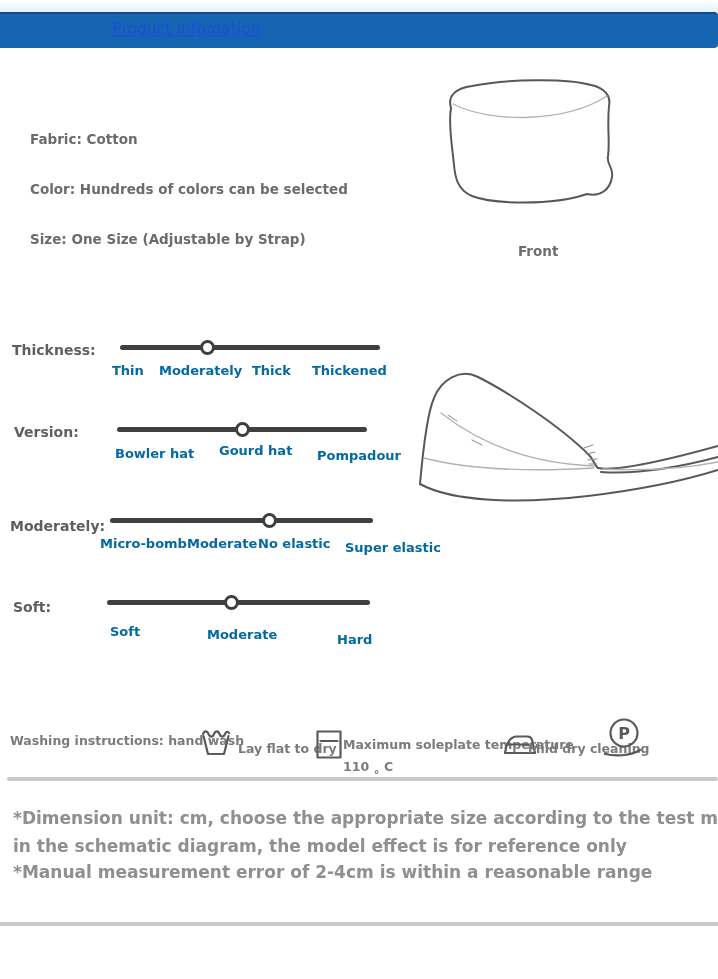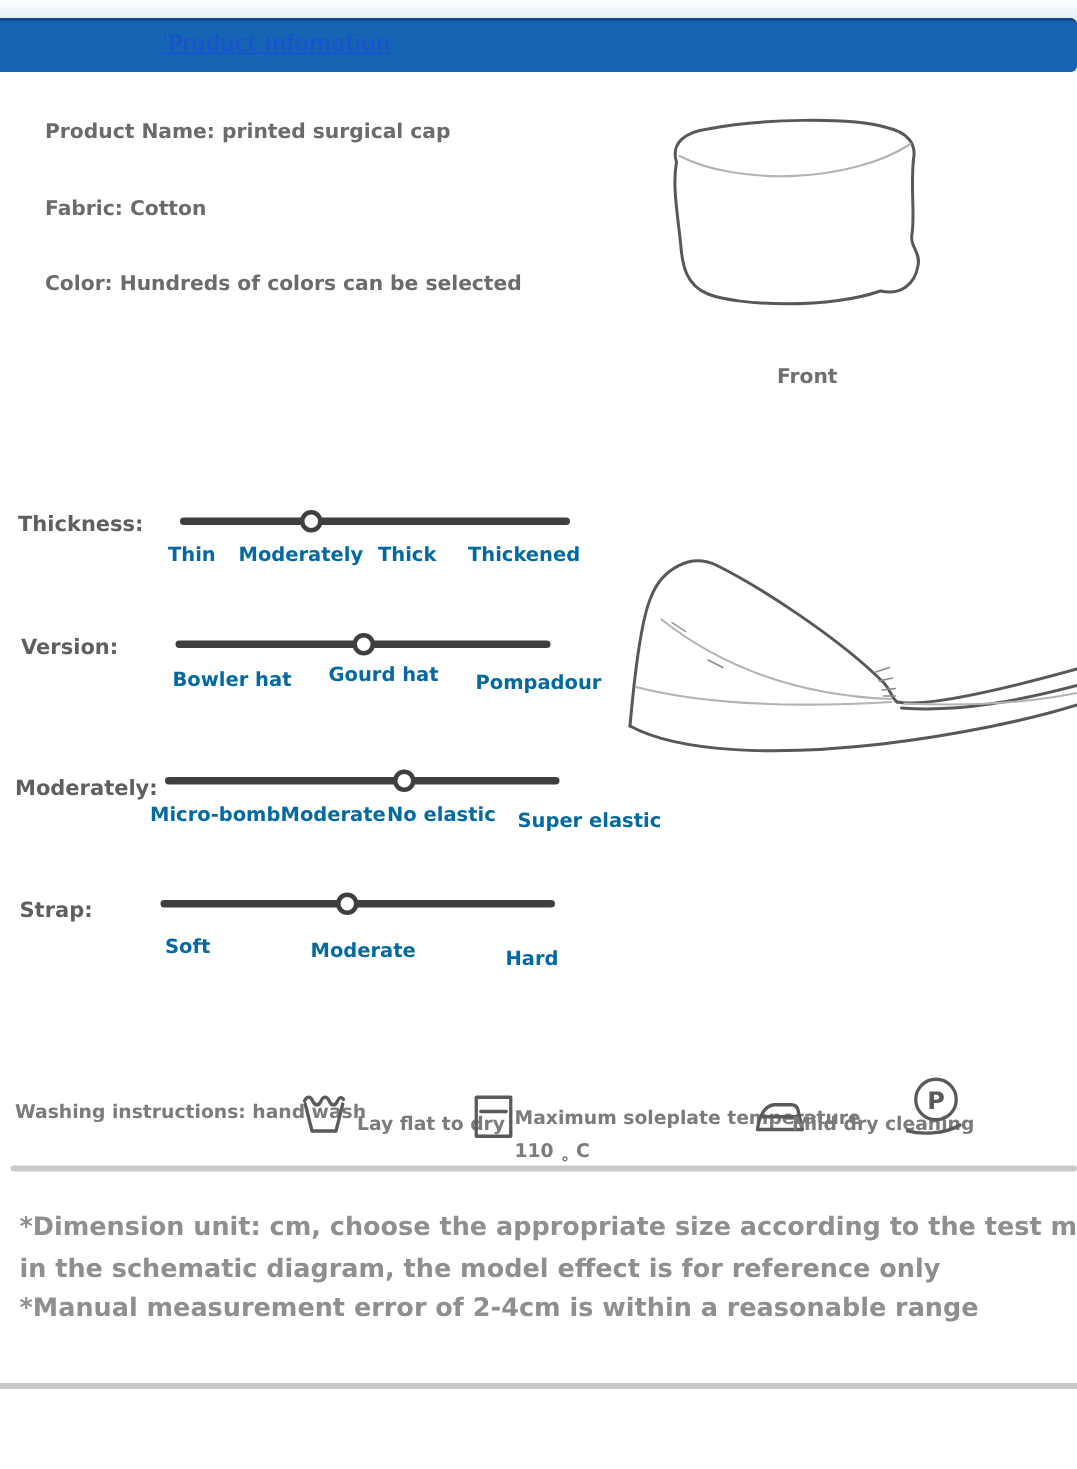--- a/index.html
+++ b/index.html
@@ -40,23 +40,23 @@
 </style>
 </head>
 <body>
 
 <div id="page">
 
   <div class="abs" id="top-strip"></div>
   <div class="abs" id="header-bar"></div>
   <div class="abs" id="header-title">'Product Infomation</div>
 
-  <div class="abs info-line" style="left:30px;top:80px">Product Name: printed surgical cap</div>
   <div class="abs info-line" style="left:30px;top:131px">Fabric: Cotton</div>
   <div class="abs info-line" style="left:30px;top:181px">Color: Hundreds of colors can be selected</div>
+  <div class="abs info-line" style="left:30px;top:231px">Size: One Size (Adjustable by Strap)</div>
 
   <svg class="abs" style="left:437px;top:78px" width="182" height="138" viewBox="0 0 182 138">
     <path class="drawing-stroke" d="M14,30 C10,17 20,10 35,8 C70,1 130,0 154,7 C168,10 174,18 172,28 C170,48 173,64 171,78 C169,86 177,90 175,99 C173,112 163,119 150,116 C115,128 55,126 35,118 C20,112 18,98 17,87 C15,66 11,46 14,30 Z"></path>
     <path class="drawing-light" d="M16,26 C55,46 130,44 170,18"></path>
   </svg>
   <div class="abs caption" style="left:518px;top:243px">Front</div>
 
   <svg class="abs" style="left:408px;top:358px" width="310" height="152" viewBox="0 0 310 152">
     <path class="drawing-stroke" d="M12,126 C15,92 19,56 26,40 C33,22 52,10 70,19 C100,34 152,68 181,97 C186,102 186,107 190,110"></path>
     <path class="drawing-stroke" d="M190,110 C205,113 245,106 310,88"></path>
@@ -92,21 +92,21 @@
     <div class="abs slider-caption" style="left:10px;top:518px">Moderately:</div>
     <div class="abs track" style="left:110px;top:518px;width:263px"></div>
     <div class="abs knob" style="left:262px;top:513px"></div>
     <div class="abs opt" style="left:100px;top:536px">Micro-bomb</div>
     <div class="abs opt" style="left:187px;top:536px">Moderate</div>
     <div class="abs opt" style="left:258px;top:536px">No elastic</div>
     <div class="abs opt" style="left:345px;top:540px">Super elastic</div>
   </div>
 
   <div>
-    <div class="abs slider-caption" style="left:13px;top:599px">Strap:</div>
+    <div class="abs slider-caption" style="left:13px;top:599px">Soft:</div>
     <div class="abs track" style="left:107px;top:600px;width:263px"></div>
     <div class="abs knob" style="left:224px;top:595px"></div>
     <div class="abs opt" style="left:110px;top:624px">Soft</div>
     <div class="abs opt" style="left:207px;top:627px">Moderate</div>
     <div class="abs opt" style="left:337px;top:632px">Hard</div>
   </div>
 
   <div class="abs wash-text" style="left:10px;top:733px">Washing instructions: hand wash</div>
 
   <svg class="abs" style="left:201px;top:727px" width="30" height="30" viewBox="0 0 30 30">

